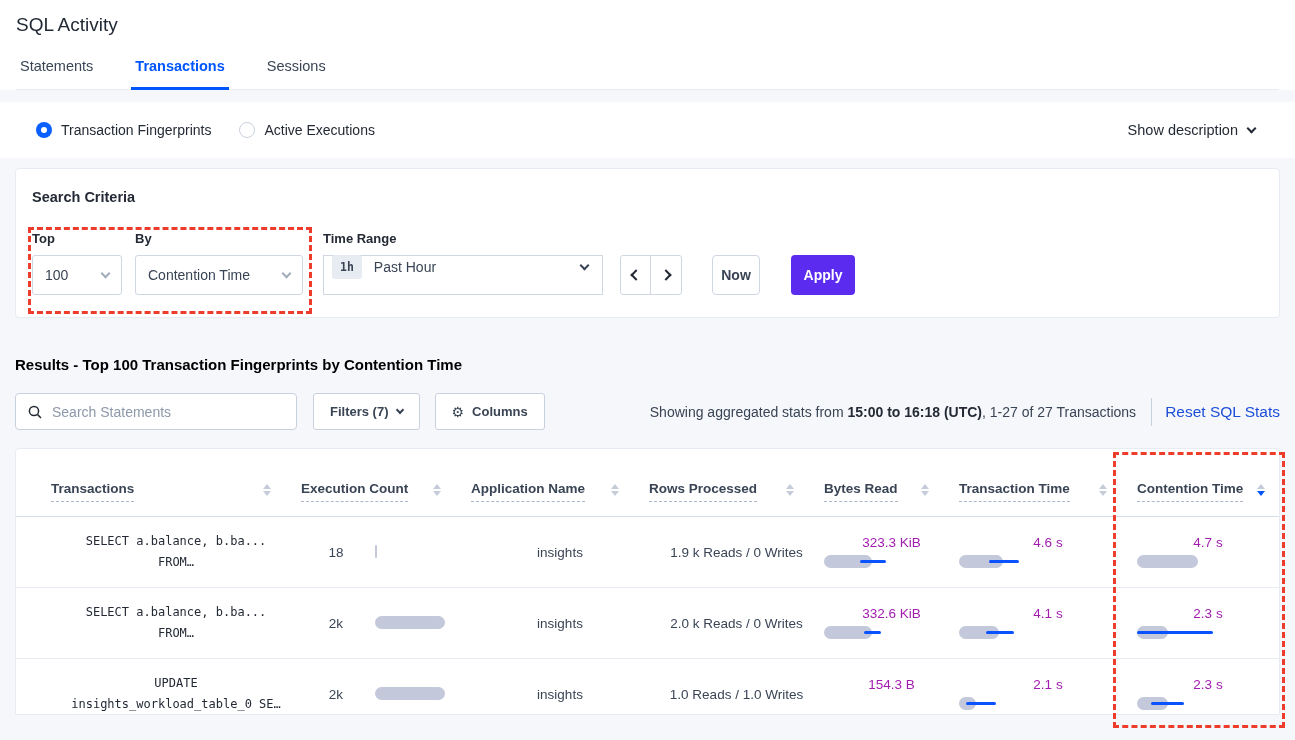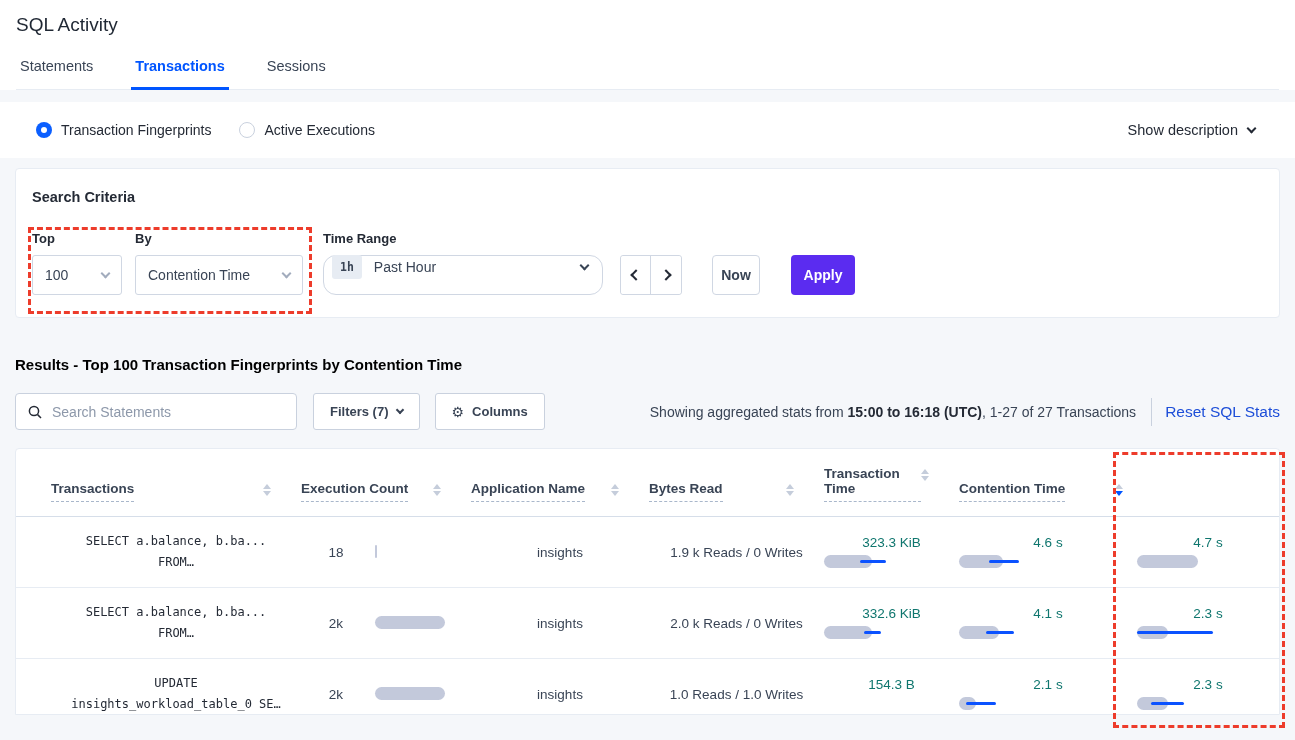--- a/index.html
+++ b/index.html
@@ -34,21 +34,21 @@
   .criteria-card { margin:10px 15px 0 15px; background:#fff; border:1px solid #E7ECF3; border-radius:4px; padding:20px 16px 30px 16px; height:150px; }
   .criteria-title { font-size:14.5px; font-weight:bold; color:#242A35; }
   .criteria-form { display:flex; margin-top:26px; align-items:flex-end; }
   .field { display:flex; flex-direction:column; }
   .field-label { font-size:13px; font-weight:bold; color:#242A35; margin-bottom:9px; }
   .select { height:40px; border:1px solid #D0D7E3; border-radius:3px; background:#fff; display:flex; align-items:center; padding:0 12px; font-size:14px; color:#394455; cursor:pointer; }
   .select .chev { margin-left:auto; }
   .sel-top { width:90px; }
   .sel-by { width:168px; margin-left:13px; }
   .time-range-field { margin-left:20px; }
-  .time-picker { width:280px; height:40px; border:1px solid #D0D7E3; border-radius:13px; background:#fff; display:flex; align-items:center; padding:0 14px 16px 8px; cursor:pointer; }
+  .time-picker { width:280px; height:40px; border:1px solid #D0D7E3; border-radius:0; background:#fff; display:flex; align-items:center; padding:0 14px 16px 8px; cursor:pointer; }
   .time-badge { background:#E7ECF3; color:#394455; font-family:"DejaVu Sans Mono", monospace; font-size:11.5px; font-weight:bold; padding:5px 8px; border-radius:3px; }
   .time-value { margin-left:12px; font-size:14px; color:#394455; }
   .time-picker .chev { margin-left:auto; }
   .pager { display:flex; margin-left:17px; border:1px solid #D0D7E3; border-radius:3px; height:40px; }
   .pager-btn { width:30px; display:flex; align-items:center; justify-content:center; color:#242A35; cursor:pointer; background:#fff; }
   .pager-btn:first-child { border-right:1px solid #D0D7E3; border-radius:3px 0 0 3px; }
   .pager-btn:last-child { border-radius:0 3px 3px 0; }
   .pager-btn .chev { width:8px; height:8px; border-width:2.5px; }
   .btn-now { margin-left:30px; height:40px; width:48px; border:1px solid #D0D7E3; border-radius:4px; background:#fff; font-size:14px; font-weight:bold; color:#394455; display:flex; align-items:center; justify-content:center; cursor:pointer; }
   .btn-apply { margin-left:31px; height:40px; width:64px; border:none; border-radius:4px; background:#5B2CF0; color:#fff; font-size:14px; font-weight:bold; display:flex; align-items:center; justify-content:center; cursor:pointer; }
@@ -75,21 +75,21 @@
   .th-label { font-size:13.5px; font-weight:bold; color:#394455; padding-bottom:5px; border-bottom:1.5px dashed #A9B7CB; cursor:pointer; }
   .sorter { display:flex; flex-direction:column; gap:2px; margin-top:3px; cursor:pointer; }
   .tri-up { width:0; height:0; border-left:4px solid transparent; border-right:4px solid transparent; border-bottom:5px solid #C5CDDB; }
   .tri-down { width:0; height:0; border-left:4px solid transparent; border-right:4px solid transparent; border-top:5px solid #C5CDDB; }
   .tri-down.active { border-top-color:#0055FF; }
   .trow { height:71px; border-bottom:1px solid #E7ECF3;text-align:center; }
   .cell-query { font-family:"DejaVu Sans Mono", monospace; font-size:12px; color:#242A35; line-height:1.75; cursor:pointer; }
   .cell-exec { display:flex; align-items:center; gap:4px; }
   .exec-num { font-size:13.5px; color:#394455; width:70px; }
   .cell-plain { font-size:13.5px; color:#394455; }
-  .cell-metric { font-size:13.5px; color:#0f766e; }
+  .cell-metric { font-size:13.5px; color:#a21caf; }
   .mini-bar { position:relative; height:14px; margin-top:5px; width:100%; }
   .bar-fill { position:absolute; left:0; top:0; height:13px; background:#C3C9DB; border-radius:7px; }
   .bar-line { position:absolute; top:5px; height:3px; background:#0B52FF; border-radius:2px; }
 
   
   .annot { position:absolute; border:3px dashed #ED3C2B; z-index:50; pointer-events:none; }
   .annot-1 { left:28px; top:227px; width:284px; height:87px; }
   .annot-2 { left:1113px; top:452px; width:172px; height:276px; }
 </style>
 </head>
@@ -201,20 +201,27 @@
           </span>
       </div>
       <div class="th">
         <span class="th-label">Application Name</span>
         <span class="sorter">
             <span class="tri-up"></span>
             <span class="tri-down"></span>
           </span>
       </div>
       <div class="th">
+        <span class="th-label">Rows Processed</span>
+        <span class="sorter">
+            <span class="tri-up"></span>
+            <span class="tri-down"></span>
+          </span>
+      </div>
+      <div class="th">
         <span class="th-label">Bytes Read</span>
         <span class="sorter">
             <span class="tri-up"></span>
             <span class="tri-down"></span>
           </span>
       </div>
       <div class="th">
         <span class="th-label">Transaction Time</span>
         <span class="sorter">
             <span class="tri-up"></span>

